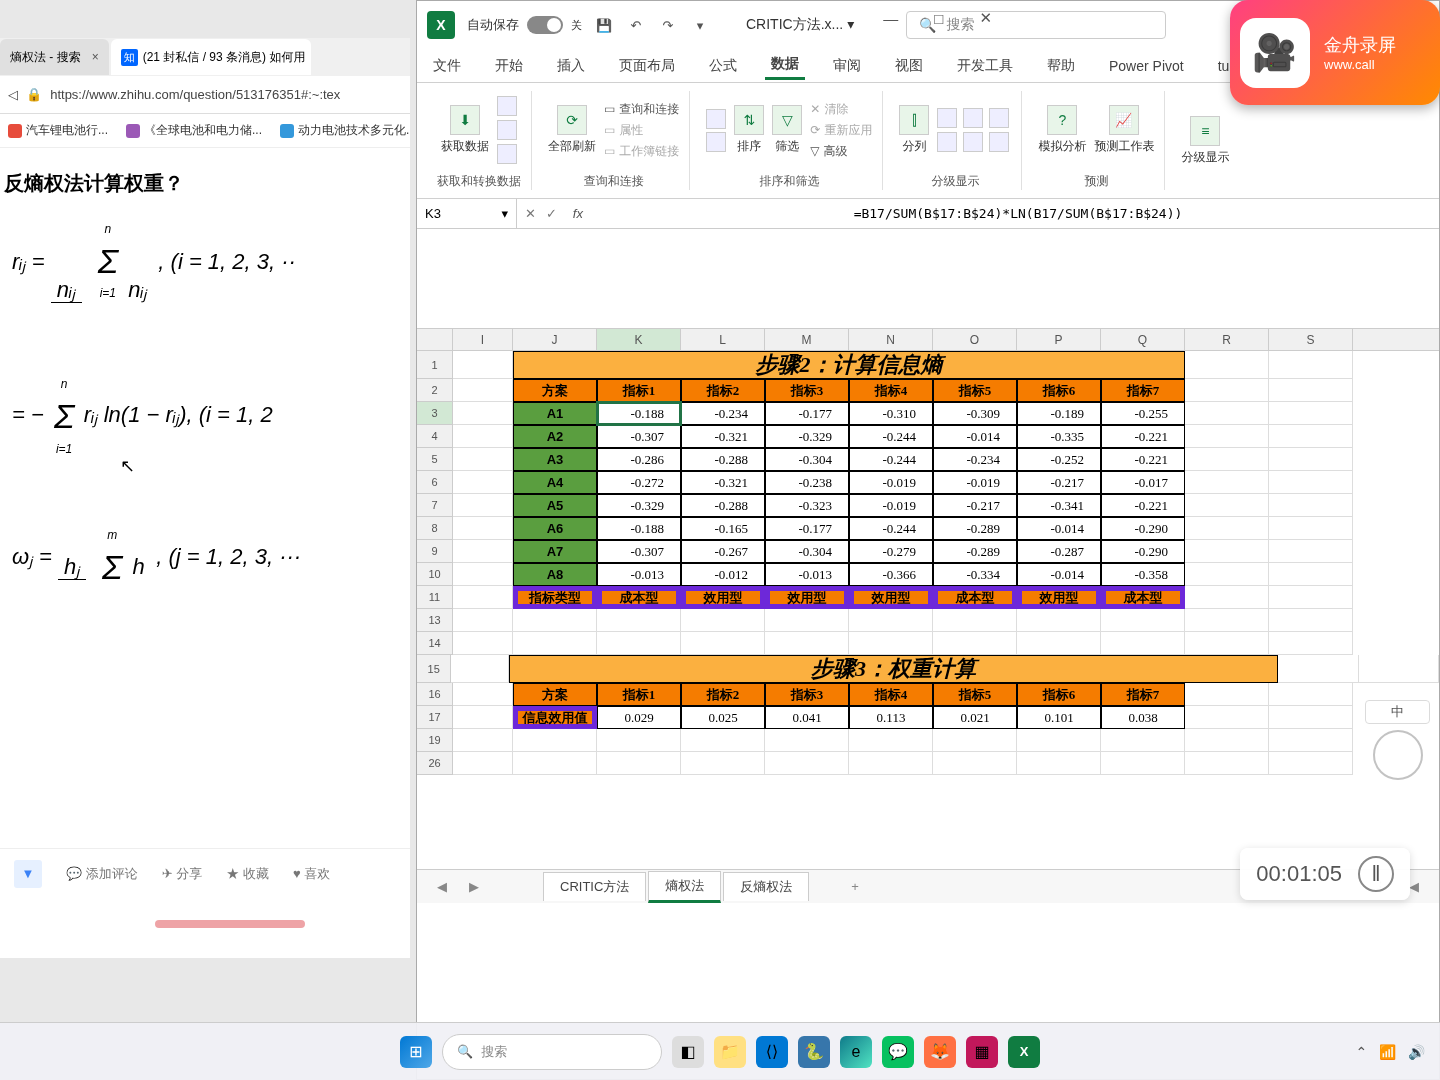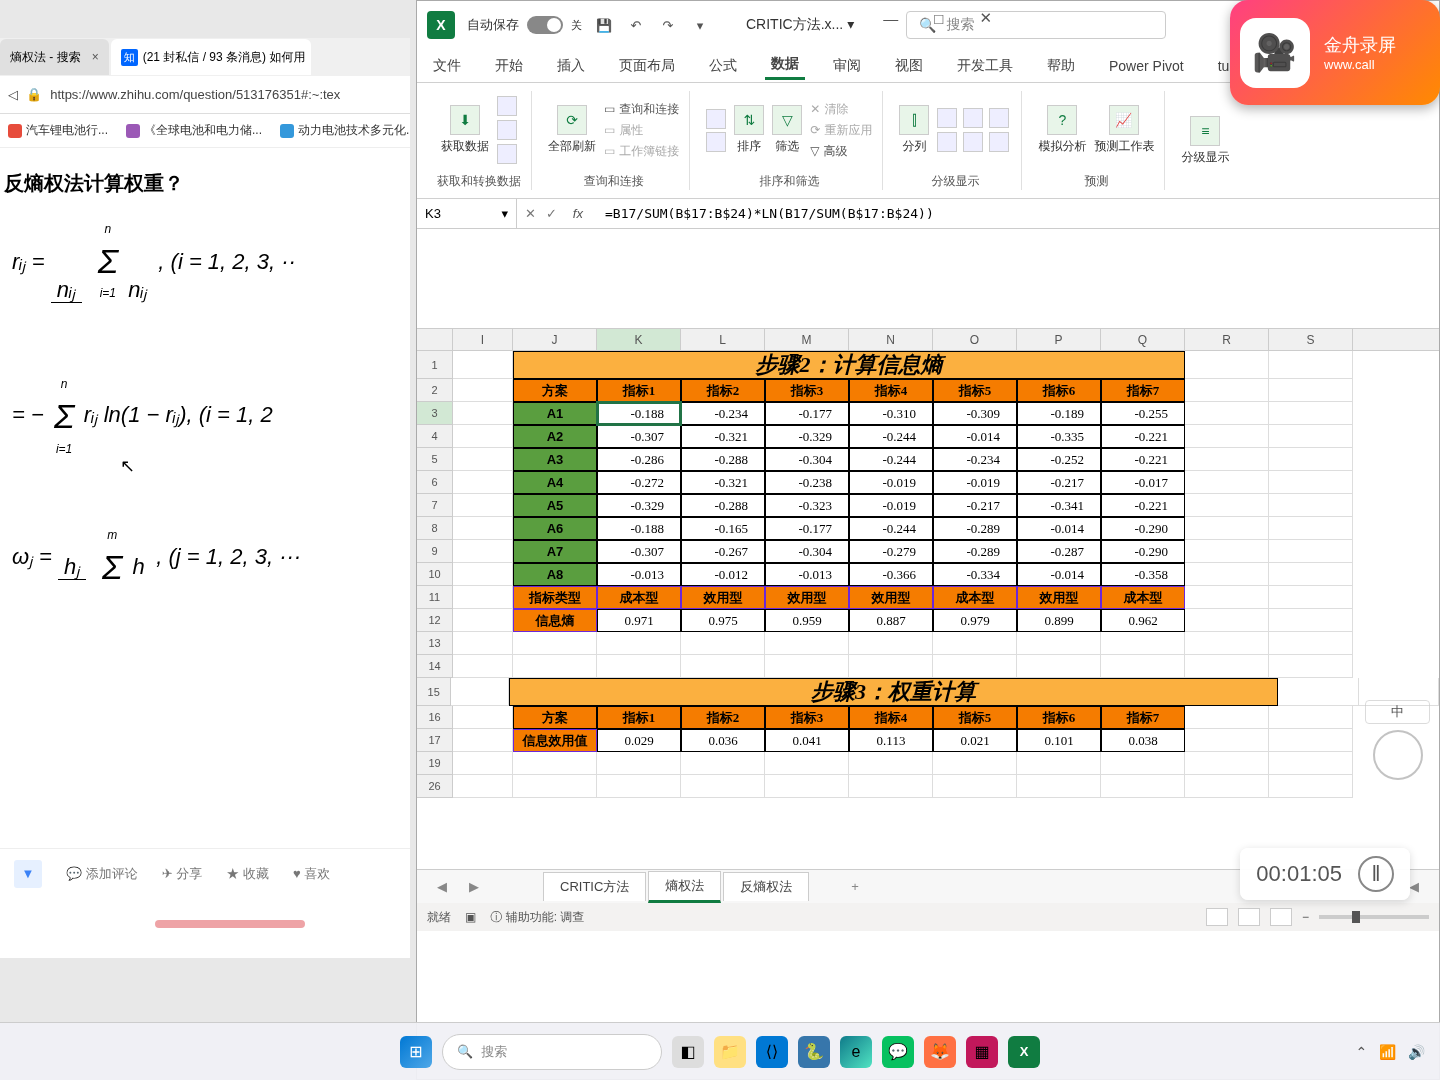--- a/index.html
+++ b/index.html
@@ -52,41 +52,41 @@
 .rgbig { display: flex; flex-direction: column; align-items: center; gap: 3px; font-size: 12px; color: #333; }
 .rgico { width: 30px; height: 30px; background: #e8f5e9; border: 1px solid #ccc; display: flex; align-items: center; justify-content: center; font-size: 14px; color: #107c41; }
 .rgsmall { width: 20px; height: 20px; background: #eef; border: 1px solid #ccc; display: inline-block; }
 .rgtxt { font-size: 12px; color: #555; display: flex; align-items: center; gap: 4px; }
 .rglabel { font-size: 12px; color: #555; margin-top: 4px; }
 
 .fbar { height: 30px; display: flex; align-items: center; border-bottom: 1px solid #ccc; }
 .namebox { width: 100px; border-right: 1px solid #ccc; padding: 0 8px; font-size: 13px; height: 100%; display: flex; align-items: center; justify-content: space-between; }
 .fxicons { width: 80px; display: flex; align-items: center; justify-content: center; gap: 10px; color: #777; font-size: 13px; }
 .fx { font-style: italic; color: #555; padding: 0 6px; }
-.formula-input { flex: 1; padding: 0 8px; font-size: 13px; font-family: Consolas, monospace; }
+.formula-input { flex: 1; padding: 0 8px; font-size: 13px; font-family: Consolas, monospace; text-align: center; }
 .fbar-space { height: 100px; border-bottom: 1px solid #ccc; }
 
 
 .grid-wrap { position: relative; height: 540px; overflow: hidden; background: #fff; }
 .colheaders { display: flex; height: 22px; background: #f0f0f0; border-bottom: 1px solid #ccc; }
 .ch { border-right: 1px solid #ccc; font-size: 12px; color: #555; display: flex; align-items: center; justify-content: center; }
 .ch.corner { width: 36px; }
 .ch.std { width: 84px; }
 .ch.k { background: #d2e8d4; }
 .rows { }
 .row { display: flex; height: 23px; }
 .rh { width: 36px; background: #f0f0f0; border-right: 1px solid #ccc; border-bottom: 1px solid #ccc; font-size: 11px; color: #555; display: flex; align-items: center; justify-content: center; }
 .rh.active { background: #d2e8d4; }
 .cell { width: 84px; border-right: 1px solid #999; border-bottom: 1px solid #999; font-size: 13px; display: flex; align-items: center; justify-content: center; }
 .cell.i { width: 24px; border-right: 1px solid #ddd; border-bottom: 1px solid #ddd; }
 .cell.blank { border-right: 1px solid #ddd; border-bottom: 1px solid #ddd; }
 .steptitle { background: #fbb040; font-family: "KaiTi","STKaiti",serif; font-size: 22px; font-weight: bold; font-style: italic; border: 1px solid #000; }
 .hdr { background: #f57c00; color: #000; font-weight: bold; border: 1px solid #000; font-family: "SimSun", serif; }
 .plan { background: #5a9e3f; color: #000; font-weight: bold; border: 1px solid #000; }
-.hdr2 { background: #f57c00; color: #000; font-weight: bold; border: 1px solid #6d28d9; font-family: "SimSun", serif; }
+.hdr2 { background: #f57c00; color: #000; font-weight: bold; border: 5px solid #6d28d9; font-family: "SimSun", serif; }
 .val { background: #fff; border: 1px solid #000; font-family: "Times New Roman", serif; }
 .val.r { justify-content: flex-end; padding-right: 16px; }
 .selected { outline: 3px solid #217346; outline-offset: -2px; z-index: 3; }
 
 .sheettabs { height: 34px; display: flex; align-items: center; padding: 0 10px; gap: 2px; border-top: 1px solid #ccc; background: #f7f7f7; font-size: 13px; }
 .stab { padding: 5px 16px; background: #fff; border: 1px solid #ccc; border-bottom: none; border-radius: 0; color: #444; }
 .stab.active { border-bottom: 3px solid #107c41; font-weight: 500; }
 .stnav { color: #888; padding: 0 10px; }
 
 .statusbar { height: 28px; display: flex; align-items: center; padding: 0 10px; gap: 14px; font-size: 12px; color: #555; background: #f3f2f1; justify-content: space-between; }
@@ -517,34 +517,20 @@
           <div class="cell hdr2">效用型</div>
           <div class="cell hdr2">效用型</div>
           <div class="cell hdr2">效用型</div>
           <div class="cell hdr2">成本型</div>
           <div class="cell hdr2">效用型</div>
           <div class="cell hdr2">成本型</div>
           <div class="cell blank"></div>
           <div class="cell blank"></div>
         </div>
         <div class="row">
-          <div class="rh">12</div>
-          <div class="cell i" style="width: 60px;"></div>
-          <div class="cell hdr2">信息熵</div>
-          <div class="cell val">0.971</div>
-          <div class="cell val">0.975</div>
-          <div class="cell val">0.959</div>
-          <div class="cell val">0.887</div>
-          <div class="cell val">0.979</div>
-          <div class="cell val">0.899</div>
-          <div class="cell val">0.962</div>
-          <div class="cell blank"></div>
-          <div class="cell blank"></div>
-        </div>
-        <div class="row">
           <div class="rh">13</div>
           <div class="cell i" style="width: 60px;"></div>
           <div class="cell blank"></div>
           <div class="cell blank"></div>
           <div class="cell blank"></div>
           <div class="cell blank"></div>
           <div class="cell blank"></div>
           <div class="cell blank"></div>
           <div class="cell blank"></div>
           <div class="cell blank"></div>
@@ -584,21 +570,21 @@
           <div class="cell hdr">指标6</div>
           <div class="cell hdr">指标7</div>
           <div class="cell blank"></div>
           <div class="cell blank"></div>
         </div>
         <div class="row">
           <div class="rh">17</div>
           <div class="cell i" style="width: 60px;"></div>
           <div class="cell hdr2">信息效用值</div>
           <div class="cell val">0.029</div>
-          <div class="cell val">0.036</div>
+          <div class="cell val">0.025</div>
           <div class="cell val">0.041</div>
           <div class="cell val">0.113</div>
           <div class="cell val">0.021</div>
           <div class="cell val">0.101</div>
           <div class="cell val">0.038</div>
           <div class="cell blank"></div>
           <div class="cell blank"></div>
         </div>
         <div class="row">
           <div class="rh">19</div>
@@ -637,34 +623,20 @@
     <span style="width:50px;"></span>
     <span class="stab">CRITIC方法</span>
     <span class="stab active">熵权法</span>
     <span class="stab">反熵权法</span>
     <span class="stnav" style="margin-left:30px;">+</span>
     <span style="flex:1;"></span>
     <span class="stnav">⋮</span>
     <span class="stnav">◀</span>
   </div>
 
-  <div class="statusbar">
-    <div style="display:flex;gap:14px;align-items:center;">
-      <span>就绪</span>
-      <span>▣</span>
-      <span>ⓘ <span>辅助功能: 调查</span></span>
-    </div>
-    <div class="sbr">
-      <span class="viewbtn"></span>
-      <span class="viewbtn"></span>
-      <span class="viewbtn"></span>
-      <span>−</span>
-      <span class="zoomslider"></span>
-    </div>
-  </div>
 </div>
 
 <div class="recorder">
   <div class="recico">🎥</div>
   <div>
     <div>金舟录屏</div>
     <small>www.call</small>
   </div>
 </div>
 

